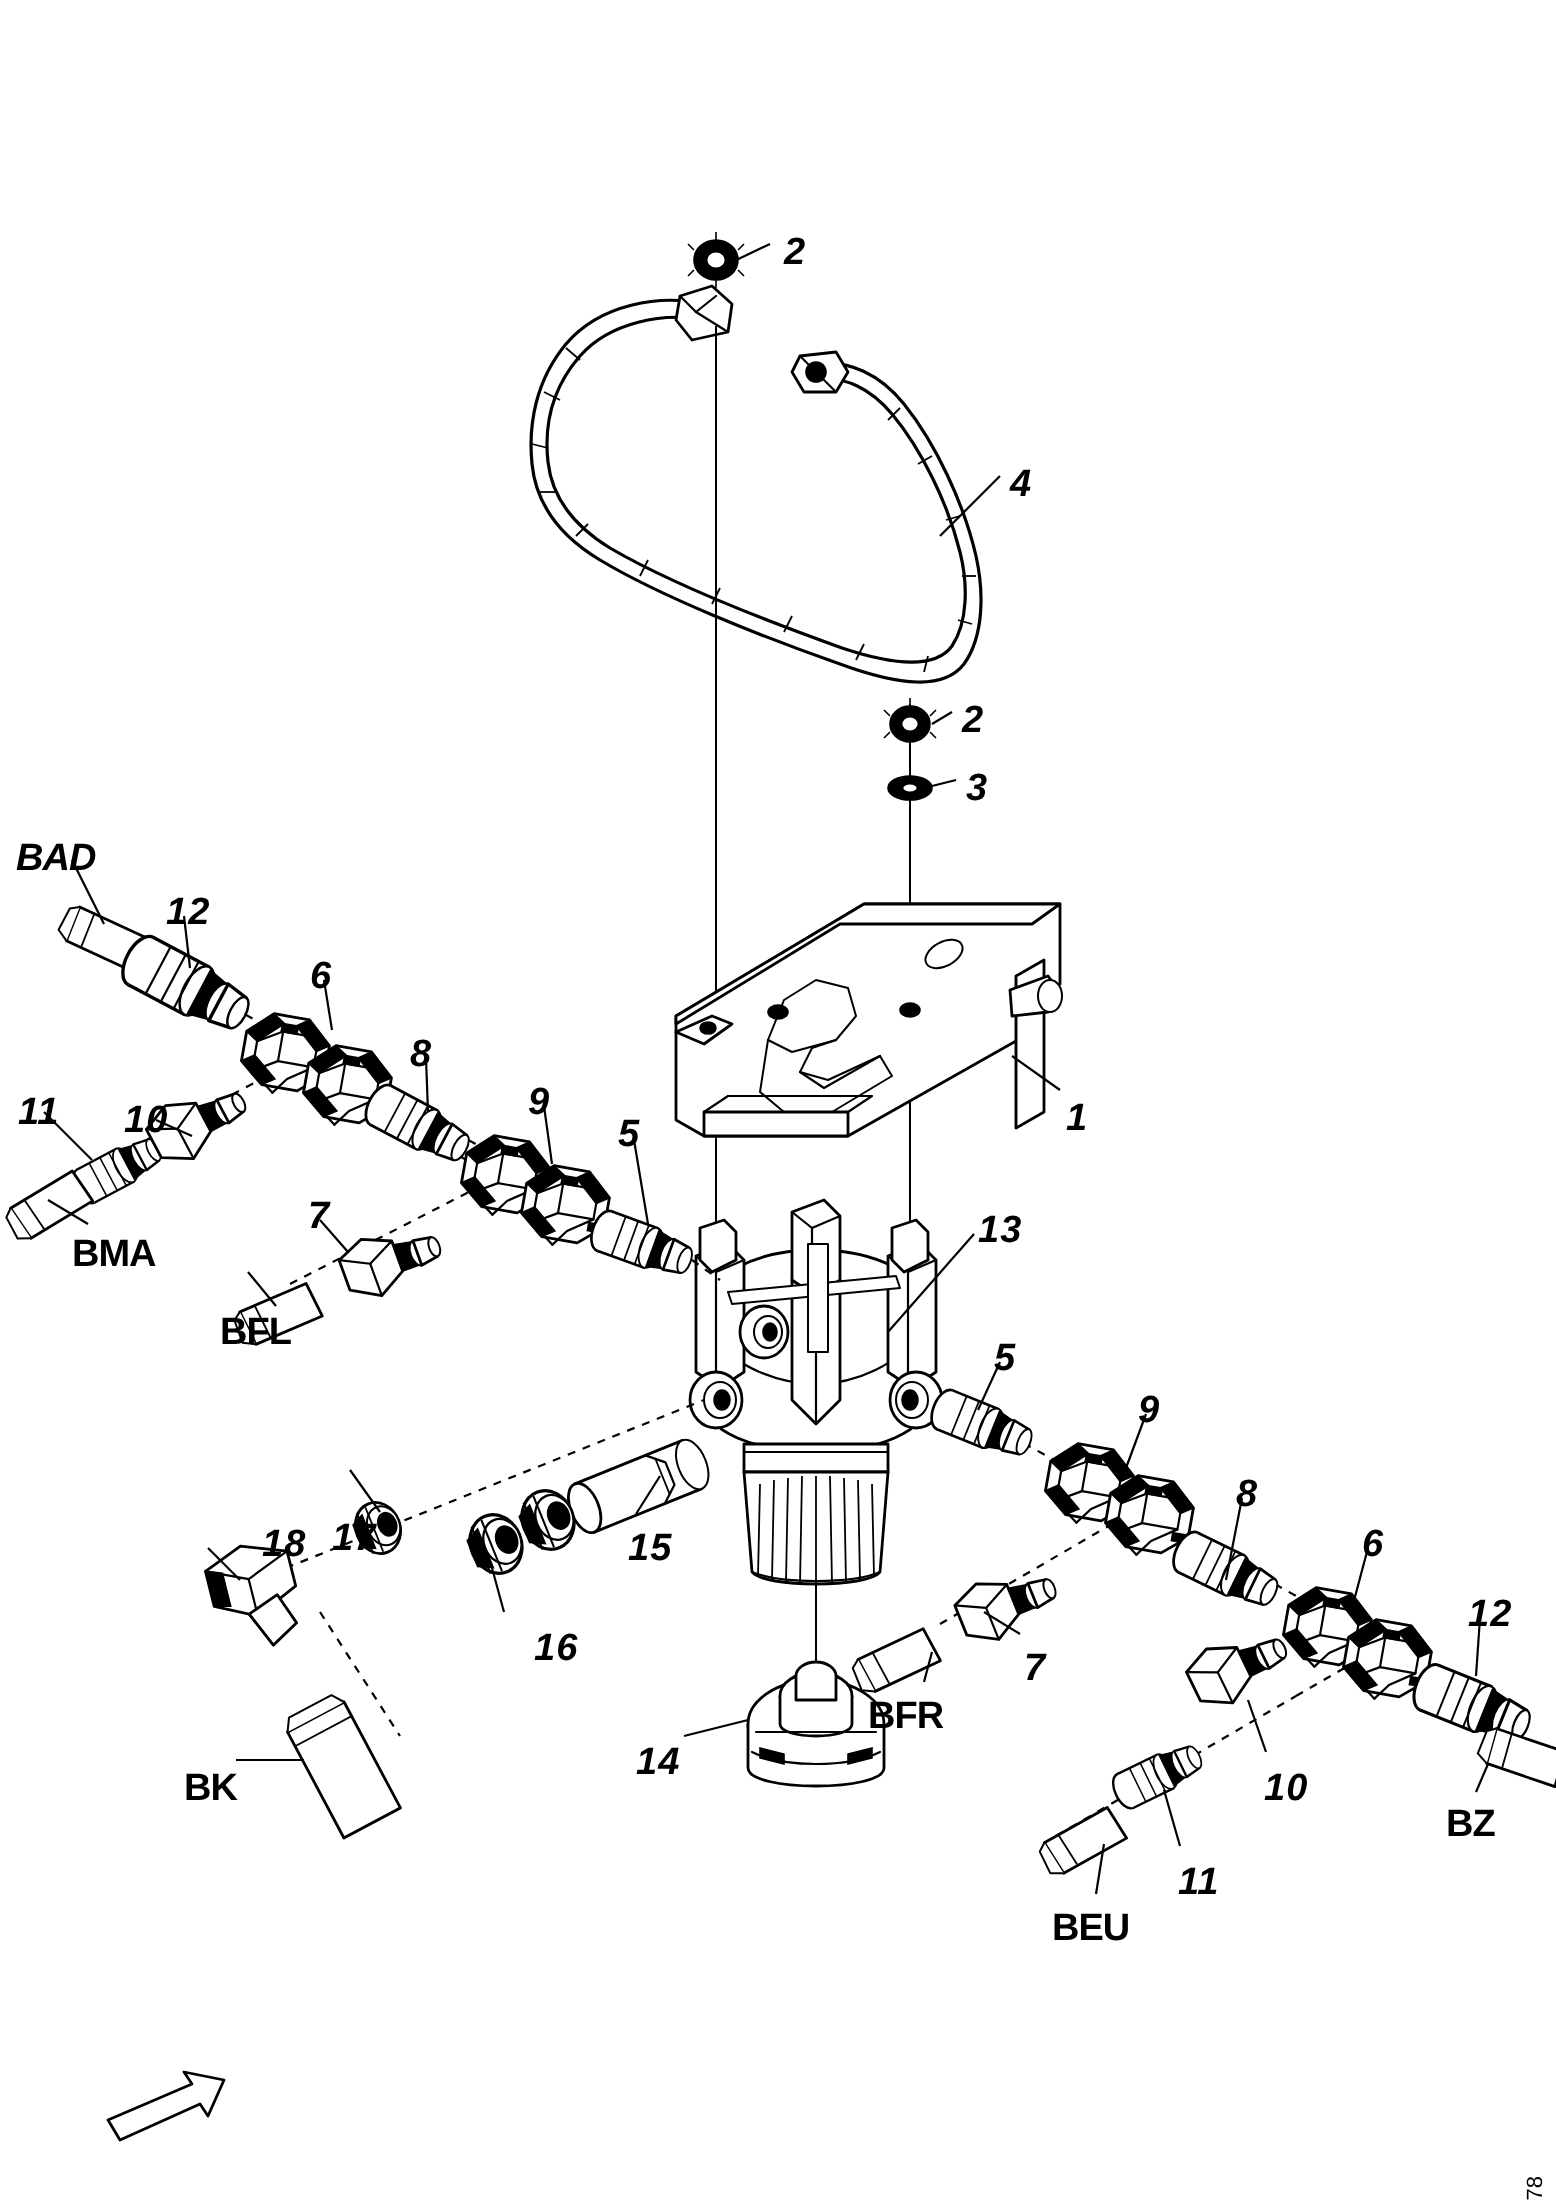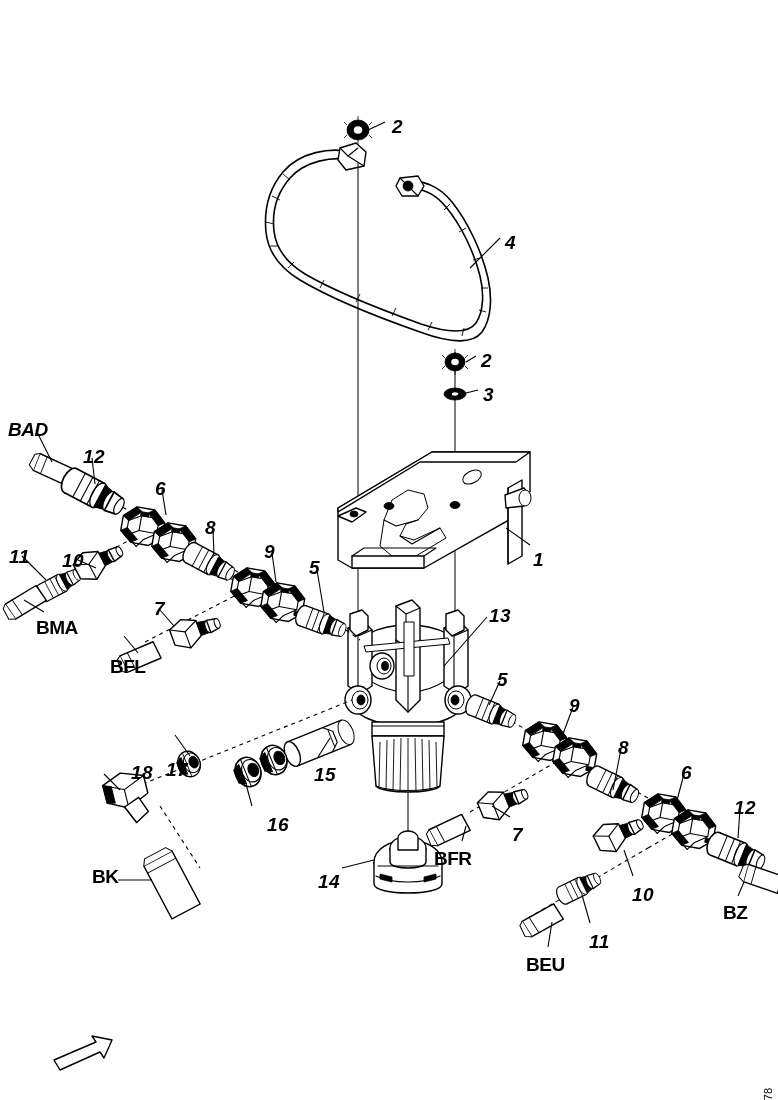--- a/index.html
+++ b/index.html
@@ -488,21 +488,21 @@
       <div class="lbl num" style="left: 618px; top: 738px;">8</div>
       <div class="lbl num" style="left: 166px; top: 760px;">17</div>
       <div class="lbl num" style="left: 92px; top: 763px; margin-left: 39px;">18</div>
       <div class="lbl num" style="left: 314px; top: 765px;">15</div>
       <div class="lbl num" style="left: 267px; top: 815px;">16</div>
       <div class="lbl num" style="left: 681px; top: 763px;">6</div>
       <div class="lbl num" style="left: 734px; top: 798px;">12</div>
       <div class="lbl num" style="left: 512px; top: 825px;">7</div>
       <div class="lbl code" style="left: 434px; top: 849px;">BFR</div>
       <div class="lbl num" style="left: 318px; top: 872px;">14</div>
-      <div class="lbl code" style="left: 92px; top: 867px; text-align: right;">BK</div>
+      <div class="lbl code" style="left: 92px; top: 885px; text-align: right;">BK</div>
       <div class="lbl num" style="left: 632px; top: 885px;">10</div>
       <div class="lbl code" style="left: 723px; top: 903px;">BZ</div>
       <div class="lbl num" style="left: 589px; top: 932px;">11</div>
       <div class="lbl code" style="left: 526px; top: 955px; text-align: center;">BEU</div>
     </div>
 
   <div class="drawno">389 978</div>
 
 </div>
 

